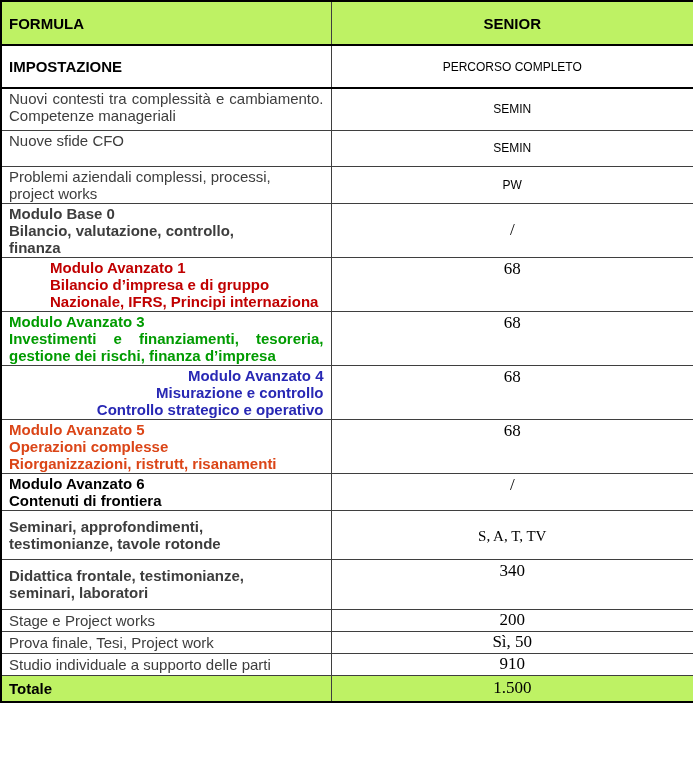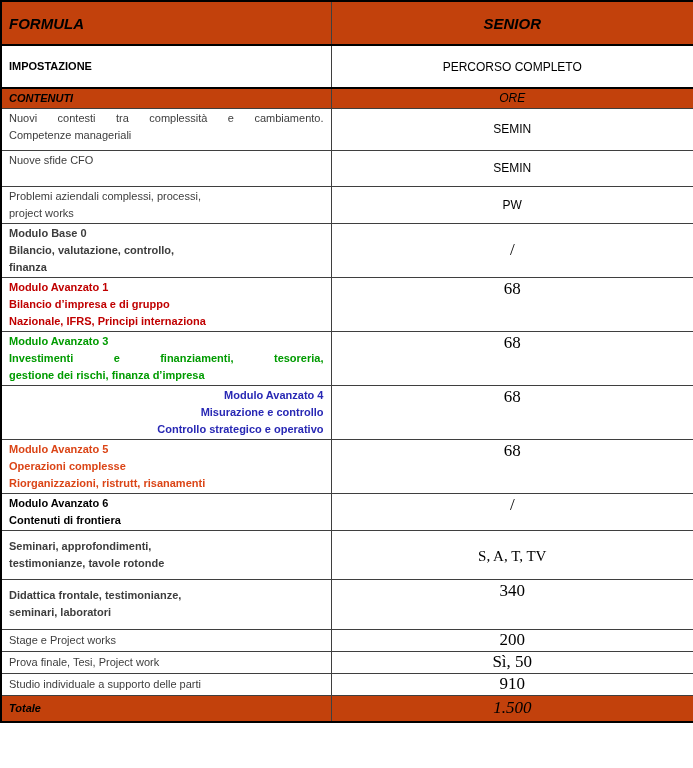--- a/index.html
+++ b/index.html
@@ -13,31 +13,31 @@
   }
   col.c-left  { width:330px; }
   col.c-right { width:363px; }
   td {
     border:1px solid #3f3f3f;
     padding:1px 7px;
     vertical-align:top;
     overflow:hidden;
     box-sizing:border-box;
   }
-  .line { font-size:11px; line-height:17px; }
+  .line { font-size:15px; line-height:17px; }
   .vm   { vertical-align:middle; }
   .ctr  { text-align:center; }
   .bold { font-weight:bold; }
   .blk  { color:#000000; }
   .gray { color:#3d3d3d; }
-  .orange-bg { background:#c2410c;font-style:italic; }
+  .orange-bg { background:#bef264; }
   .thickb { border-bottom:2px solid #000; }
 
   
-  .red   { color:#C00000; }
+  .red   { color:#C00000;margin-left:41px; }
   .blue  { color:#1F6FC1; }
   .green { color:#009B00; }
   .navy  { color:#2828B4;text-align:right; }
   .verm  { color:#DB4517; }
   .mag   { color:#000000; }
 
   
   .val-sans  { font-size:12px; color:#000; }
   .val-serif { font-family:"Liberation Serif", serif; font-size:17px; color:#000; }
   .val-serif-sm { font-family:"Liberation Serif", serif; font-size:15px; color:#000;margin-top:16px; }
@@ -67,28 +67,20 @@
 
   <tr style="height:43px">
     <td class="vm thickb">
       <div class="line bold blk">IMPOSTAZIONE</div>
     </td>
     <td class="vm ctr thickb">
       <div class="val-sans">PERCORSO COMPLETO</div>
     </td>
   </tr>
 
-  <tr style="height:20px">
-    <td class="orange-bg vm" style="padding-top:0;padding-bottom:0">
-      <div class="line bold blk">CONTENUTI</div>
-    </td>
-    <td class="orange-bg vm ctr" style="padding-top:0;padding-bottom:0">
-      <div class="val-sans">ORE</div>
-    </td>
-  </tr>
 
   <tr style="height:42px">
     <td>
       <div class="line gray stretch">Nuovi contesti tra complessità e cambiamento.</div>
       <div class="line gray">Competenze manageriali</div>
     </td>
     <td class="vm ctr">
       <div class="val-sans">SEMIN</div>
     </td>
   </tr>

